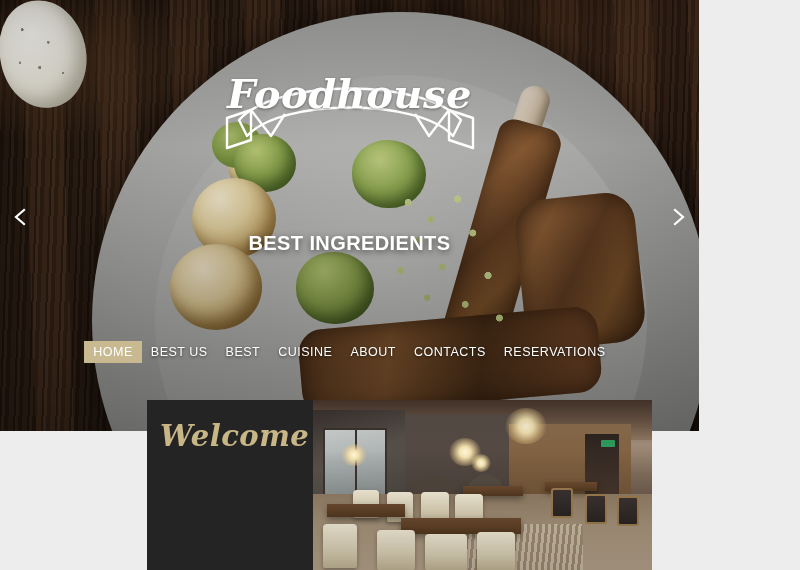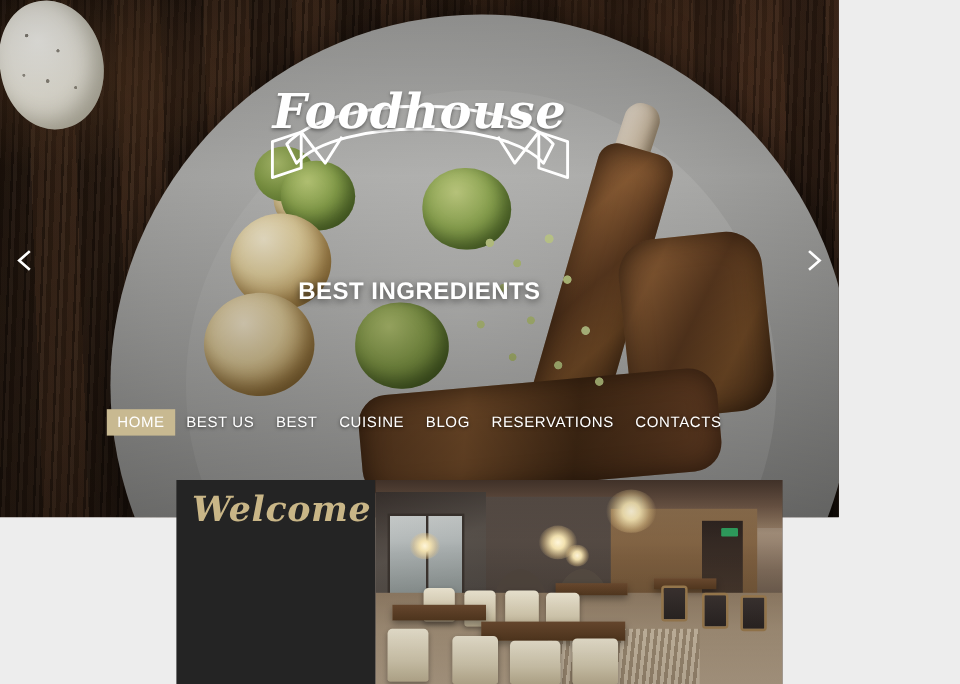--- a/index.html
+++ b/index.html
@@ -269,21 +269,21 @@
 
   
   .welcome {
     position: absolute;
     left: 147px;
     top: 400px;
     width: 166px;
     height: 170px;
     background: #242424;
     box-sizing: border-box;
-    padding: 10px 13px 0 13px;
+    padding: 22px 13px 0 13px;
     text-align: center;
     overflow: hidden;
   }
   .welcome-title {
     font-family: "DejaVu Serif", serif;
     font-style: italic;
     font-weight: 700;
     font-size: 29px;
     color: #c9b687;
     line-height: 1;
@@ -469,23 +469,23 @@
 
     <div class="hero-head">
       <div class="hero-line2">BEST INGREDIENTS</div>
     </div>
 
     <nav class="nav">
       <div class="nav-item active">HOME</div>
       <div class="nav-item">BEST US</div>
       <div class="nav-item">BEST</div>
       <div class="nav-item">CUISINE</div>
-      <div class="nav-item">BLOG</div>
+      <div class="nav-item">ABOUT</div>
+      <div class="nav-item">CONTACTS</div>
       <div class="nav-item">RESERVATIONS</div>
-      <div class="nav-item">CONTACTS</div>
     </nav>
 
     <div class="arrow arrow-left">
       <svg width="22" height="22" viewBox="0 0 22 22">
         <polyline points="14,4 6,11 14,18" fill="none" stroke="#ffffff" stroke-width="2.2" stroke-linecap="square"></polyline>
       </svg>
     </div>
     <div class="arrow arrow-right">
       <svg width="22" height="22" viewBox="0 0 22 22">
         <polyline points="8,4 16,11 8,18" fill="none" stroke="#ffffff" stroke-width="2.2" stroke-linecap="square"></polyline>

